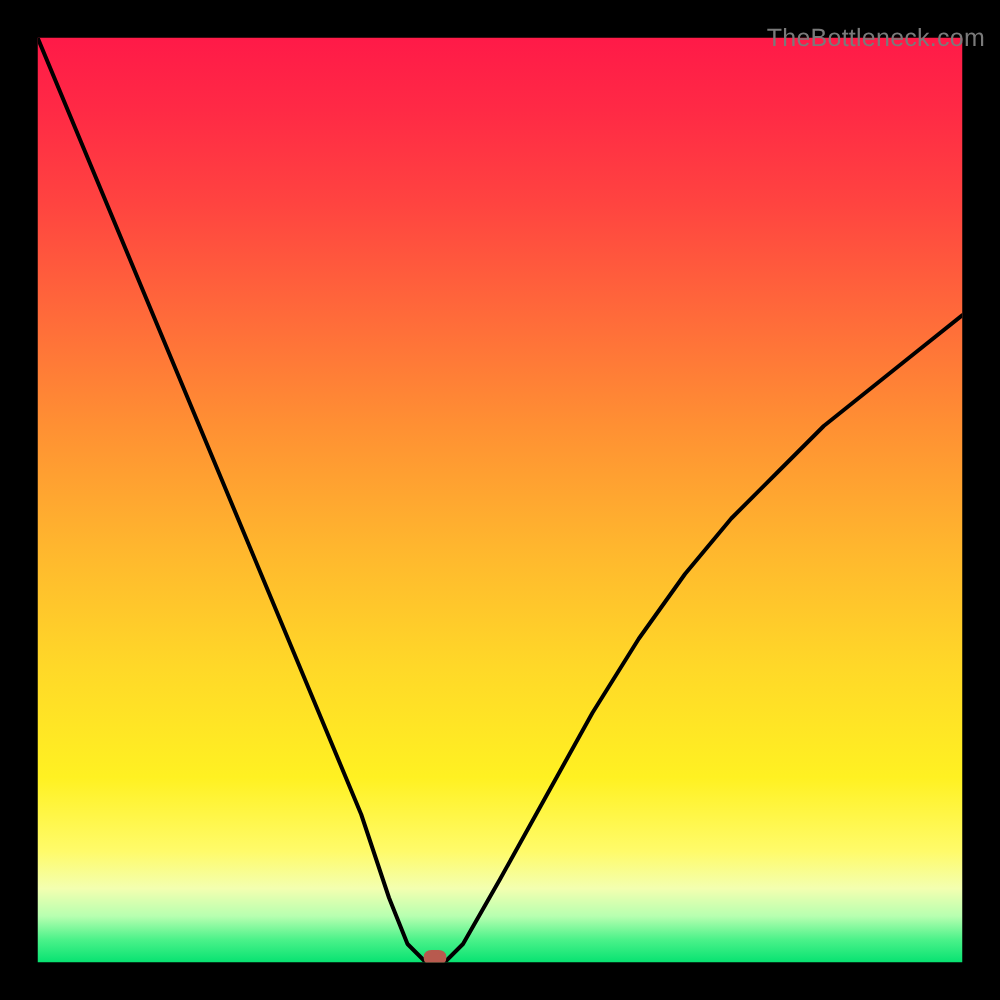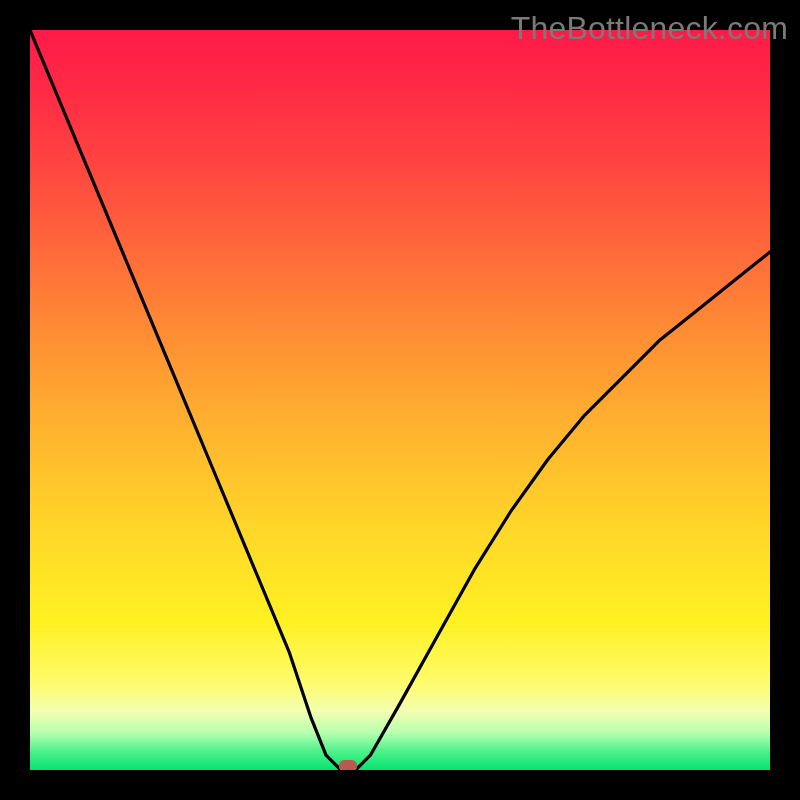--- a/index.html
+++ b/index.html
@@ -12,23 +12,23 @@
     font-family: Arial, Helvetica, sans-serif;
   }
   .frame {
     position: relative;
     width: 800px;
     height: 800px;
     background: #000;
   }
   .watermark {
     position: absolute;
-    top: 10px;
+    top: 20px;
     right: 12px;
-    font-size: 32px;
+    font-size: 20px;
     color: #7a7a7a;
     letter-spacing: 0.2px;
     z-index: 30;
     font-weight: 500;
   }
   .plot-area {
     position: absolute;
     left: 30px;
     top: 30px;
     width: 740px;

